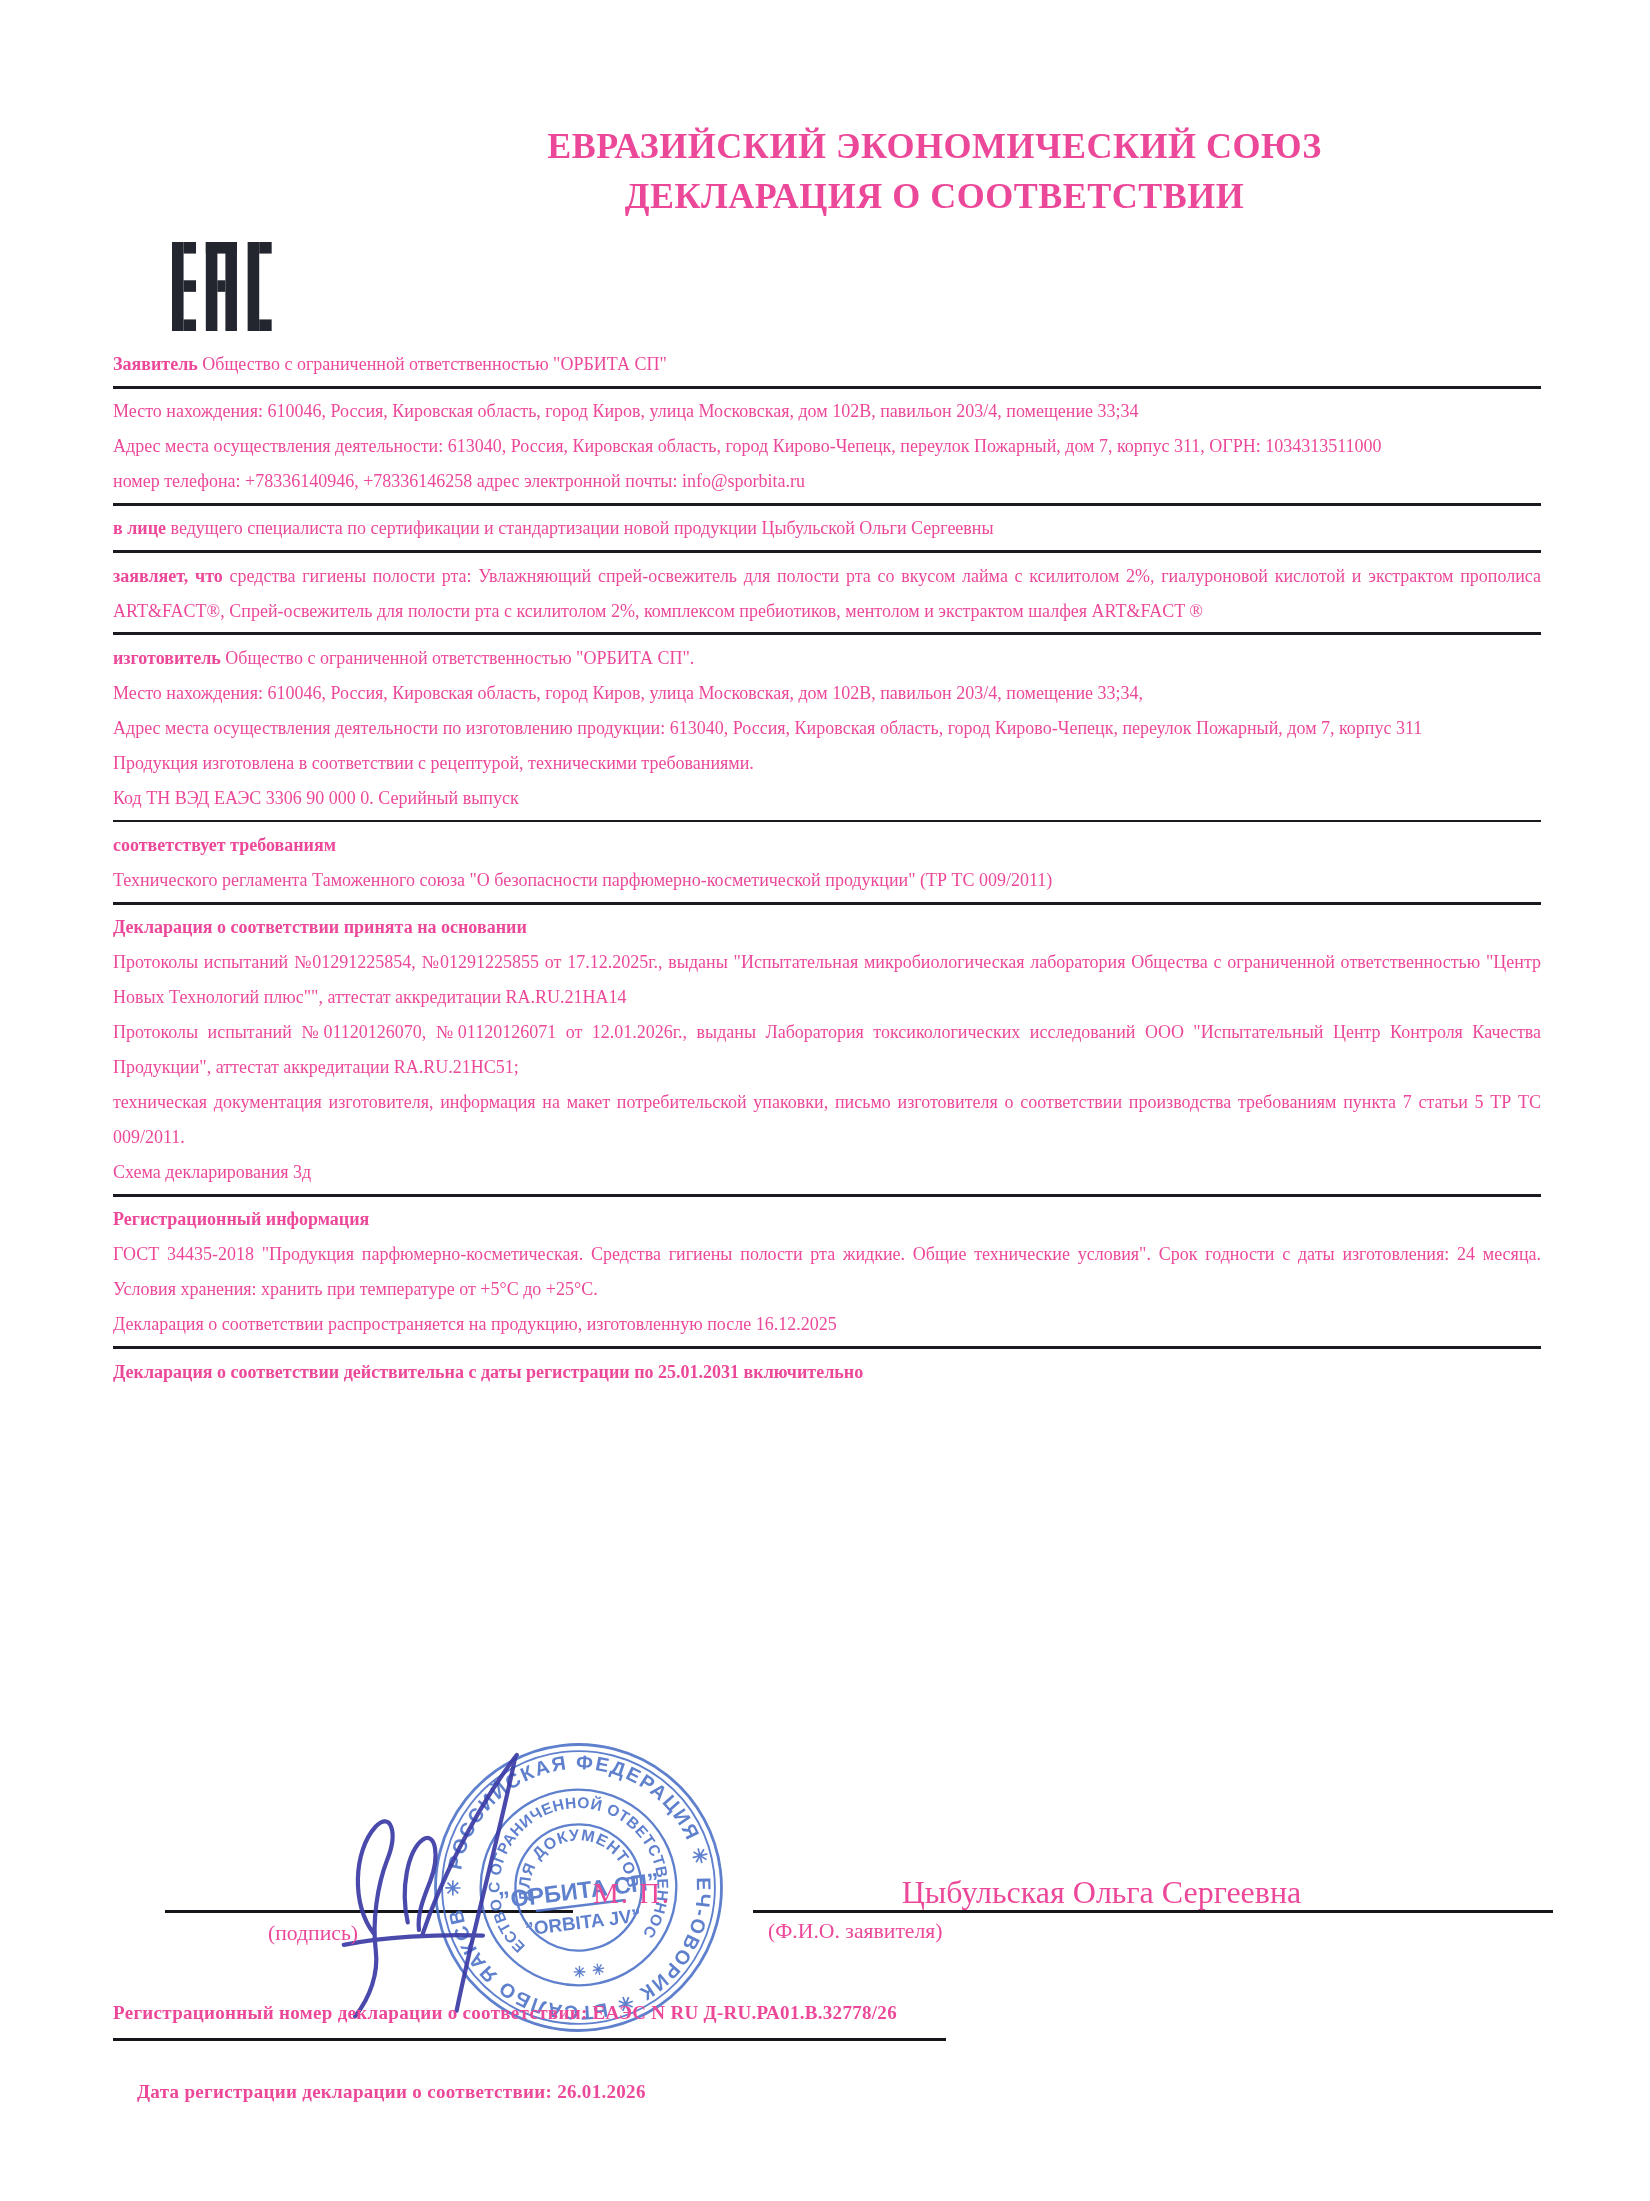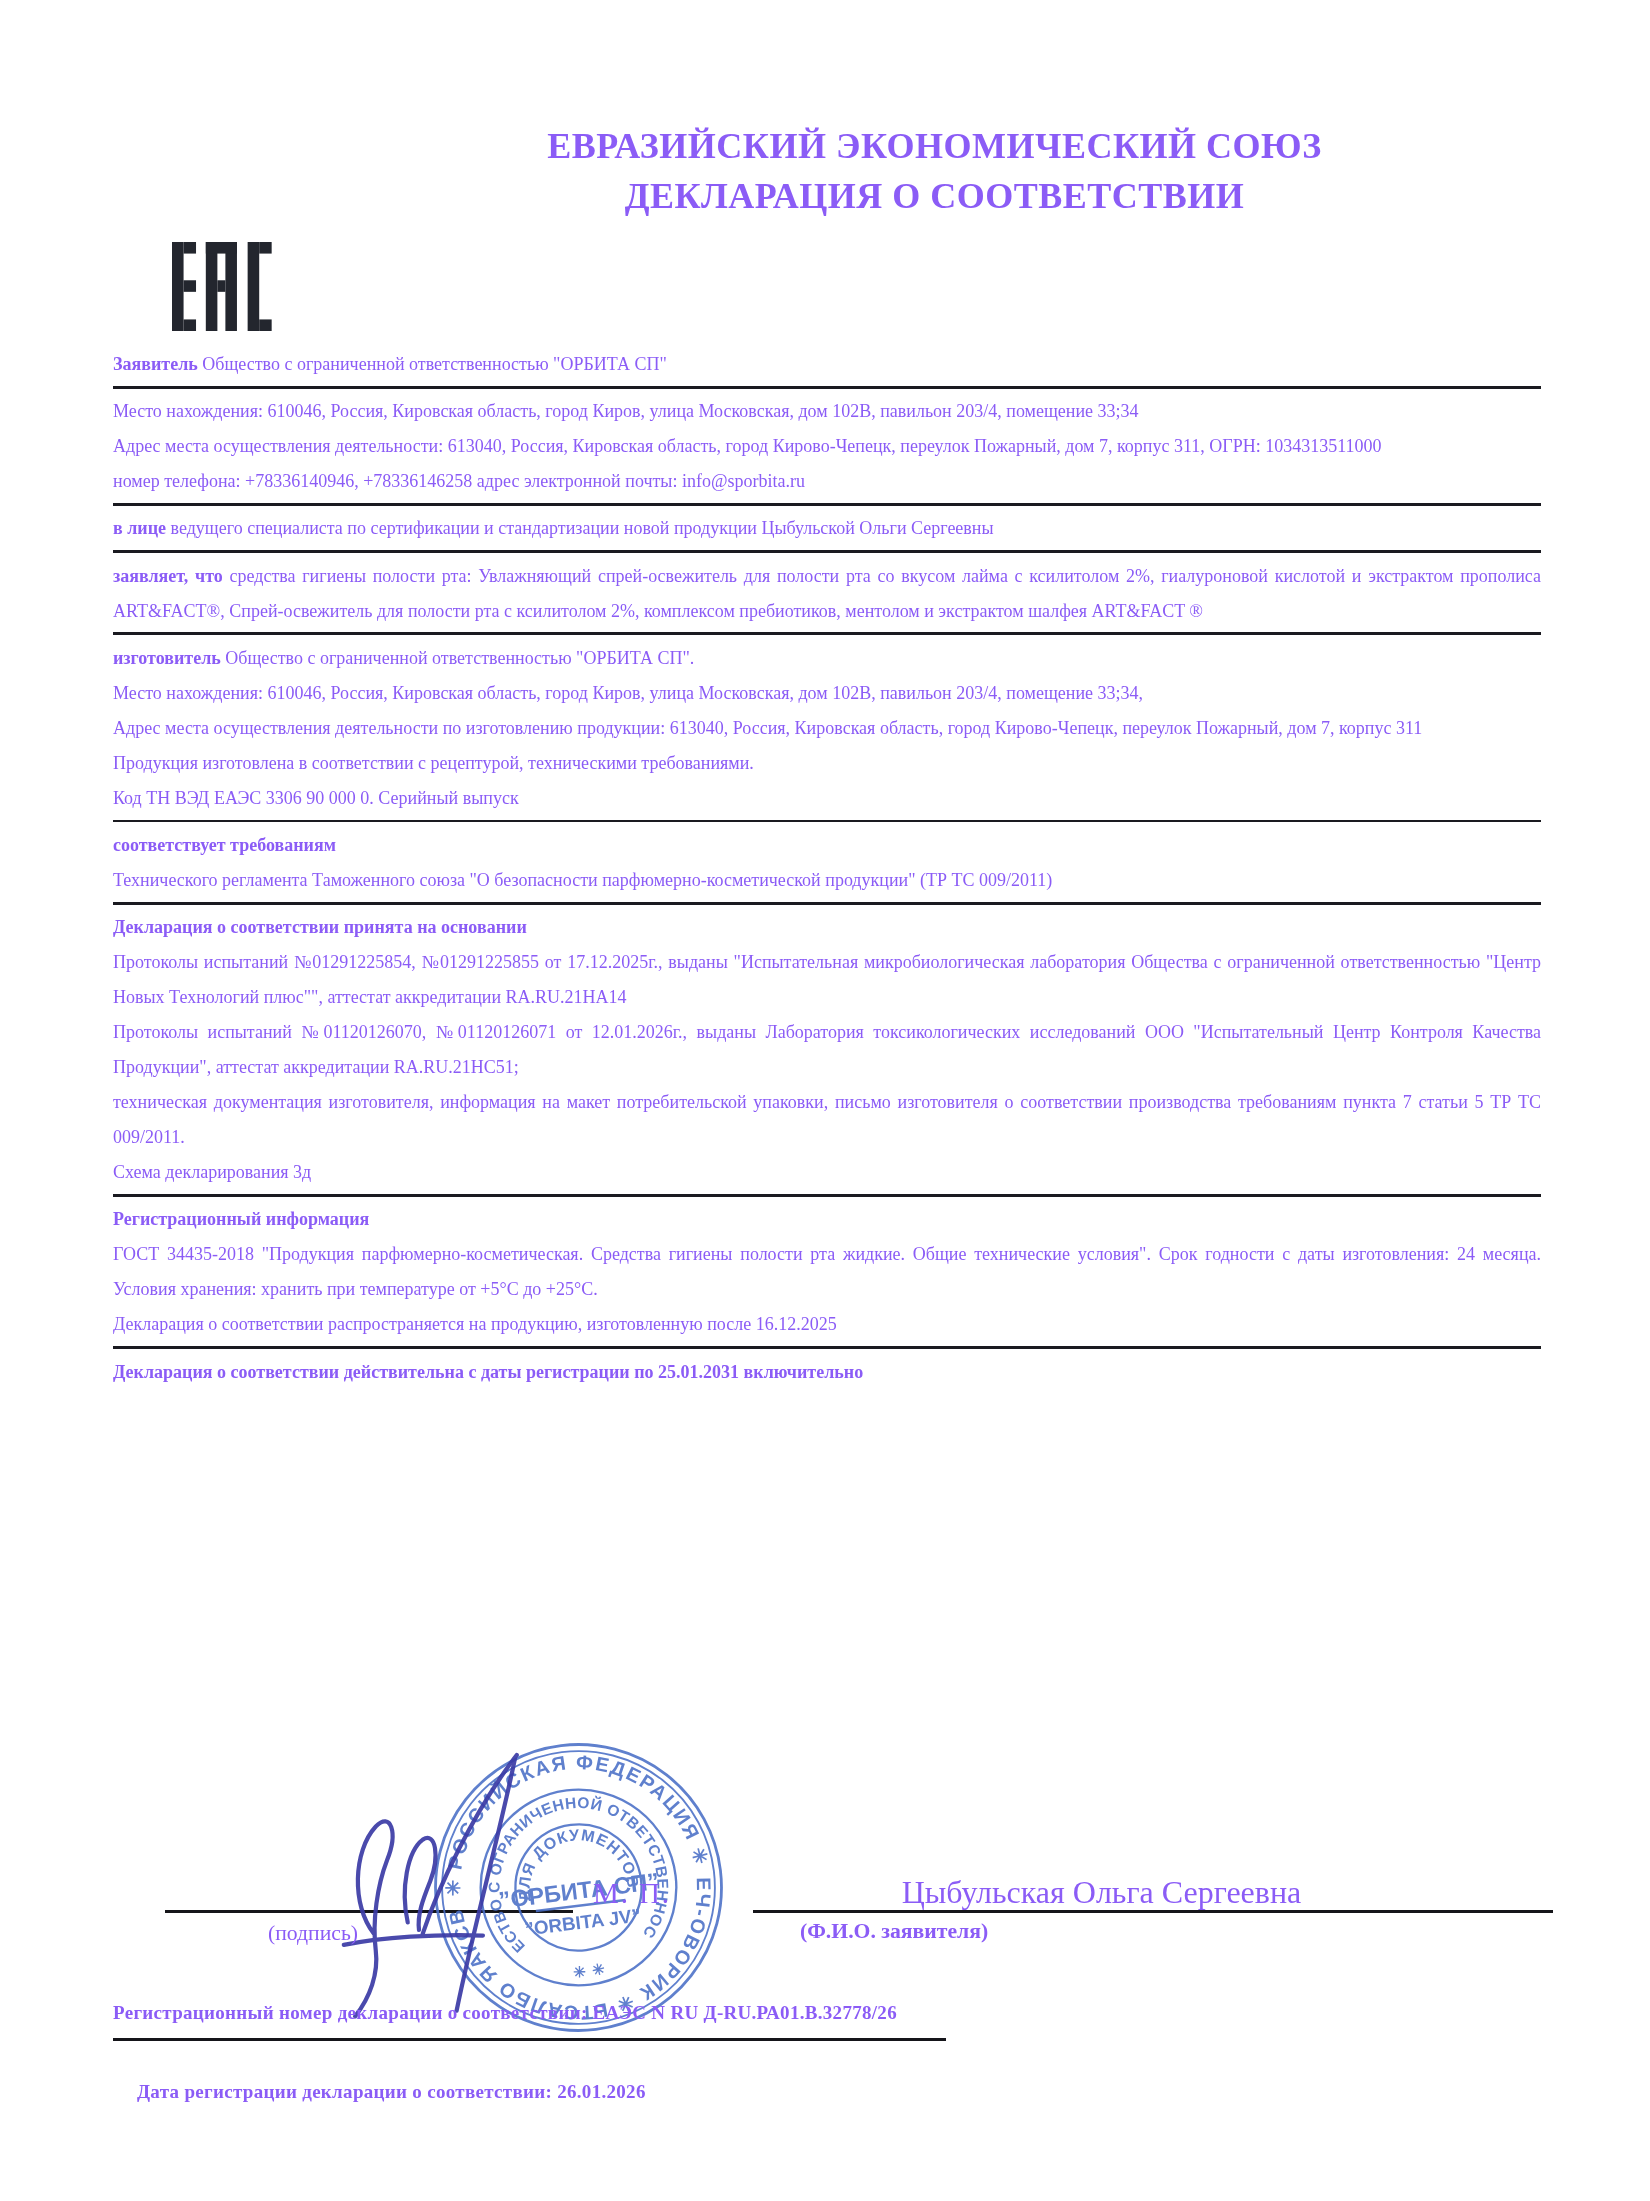--- a/index.html
+++ b/index.html
@@ -1,17 +1,17 @@
 <!DOCTYPE html>
 <html style="font-size:15px"><head>
 <meta charset="utf-8">
 <style>
   html,body{margin:0;padding:0;background:#888;}
   .page{position:relative;width:1651px;height:2202px;background:#ffffff;overflow:hidden;
-        font-family:"Liberation Serif",serif;color:#8b5cf6;}
+        font-family:"Liberation Serif",serif;color:#ec4899;}
   .title{position:absolute;left:332px;top:121px;width:1205px;text-align:center;
          font-weight:bold;font-size:36px;line-height:50px;letter-spacing:0.5px;}
   .eac{position:absolute;left:172px;top:226px;width:105px;height:121px;}
   .content{position:absolute;left:113px;top:347px;width:1428px;font-size:18px;line-height:35px;}
   .content p{margin:0;text-align:justify;}
   .content p.single{text-align:left;}
   .b{font-weight:bold;}
   .hr{height:2.8px;background:#1a1a20;margin:3.8px 0 5.6px 0;}
   .sigline{position:absolute;height:2.8px;background:#15151a;}
   .cap{position:absolute;font-size:21.7px;text-align:left;}
@@ -123,20 +123,20 @@
       <path d="M 202,20 C 188,90 158,200 140,288"></path>
       <path d="M 20,218 C 60,210 120,206 168,208"></path>
     </g>
   </svg>
 
   <div class="sigline" style="left:165px;top:1910px;width:408px;z-index:2;"></div>
   <div class="sigline" style="left:753px;top:1910px;width:800px;z-index:2;"></div>
   <div class="cap" style="left:268px;top:1921px;width:207px;z-index:6;">(подпись)</div>
   <div class="mp">М. П.</div>
   <div class="fio">Цыбульская Ольга Сергеевна</div>
-  <div class="cap" style="left:800px;top:1919px;width:603px;z-index:6;font-weight:bold;">(Ф.И.О. заявителя)</div>
+  <div class="cap" style="left:768px;top:1919px;width:603px;z-index:6;">(Ф.И.О. заявителя)</div>
 
   <div class="regline" style="top:2002px;"><span>Регистрационный номер декларации о соответствии:</span> <span>ЕАЭС N RU Д-RU.РА01.В.32778/26</span></div>
   <div class="sigline" style="left:113px;top:2038px;width:833px;z-index:5;"></div>
   <div class="regline" style="top:2081px;margin-left:24px;"><span>Дата регистрации декларации о соответствии:</span> <span>26.01.2026</span></div>
 
 </div>
 
 
 </body></html>

